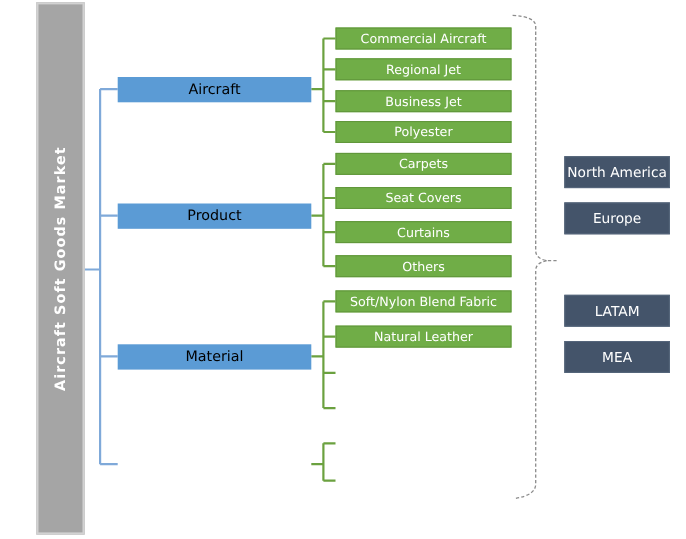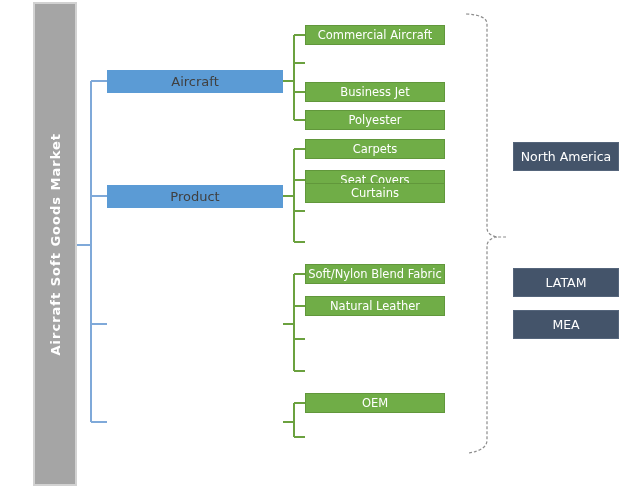--- a/index.html
+++ b/index.html
@@ -15,33 +15,33 @@
     display:flex;align-items:center;justify-content:center;
   }
   .market-text{
     writing-mode:vertical-rl;transform:rotate(180deg);
     color:#ffffff;font-size:13px;font-weight:bold;letter-spacing:1px;
     white-space:nowrap;
   }
   .cat-box{
     position:absolute;left:107px;width:176px;height:23px;
     background:var(--category_blue,#5B9BD5);
-    color:#404040;font-size:13px;line-height:23px;text-align:center;
+    color:#000000;font-size:13px;line-height:23px;text-align:center;
     white-space:nowrap;
   }
   .seg-box{
-    position:absolute;left:305px;width:140px;height:20px;
+    position:absolute;left:305px;width:160px;height:20px;
     background:var(--segment_green,#70AD47);
     border:1px solid var(--segment_green_border,#61973B);
     box-sizing:border-box;
     color:#ffffff;font-size:11.5px;line-height:18px;text-align:center;
     white-space:nowrap;
   }
   .region-box{
-    position:absolute;left:513px;width:106px;height:29px;
+    position:absolute;left:513px;width:96px;height:29px;
     background:var(--region_slate,#44546A);
     border:1px solid #55657b;box-sizing:border-box;
     color:#ffffff;font-size:12.5px;line-height:27px;text-align:center;
     white-space:nowrap;
   }
 </style>
 </head>
 <body>
 
 <div class="canvas">
@@ -54,31 +54,34 @@
     <path d="M283,422 H294 M294,403 V437 M294,403 H305 M294,437 H305" fill="none" stroke="#6BA13F" stroke-width="2"></path>
     <path d="M466,14 Q487,15 487,24 V228 Q487,235 497,237 H506 M497,237 Q487,239 487,246 V440 Q487,450 469,453" fill="none" stroke="#8C8C8C" stroke-width="1.2" stroke-dasharray="3 2"></path>
   </svg>
 
   <div class="market-bar">
     <span class="market-text">Aircraft Soft Goods Market</span>
   </div>
 
   <div class="cat-box" style="top:70px">Aircraft</div>
   <div class="cat-box" style="top:185px">Product</div>
+  <div class="cat-box" style="top:313px">Material</div>
 
   <div class="seg-box" style="top:25px">Commercial Aircraft</div>
+  <div class="seg-box" style="top:53px">Regional Jet</div>
   <div class="seg-box" style="top:82px">Business Jet</div>
   <div class="seg-box" style="top:110px">Polyester</div>
 
   <div class="seg-box" style="top:139px">Carpets</div>
   <div class="seg-box" style="top:170px">Seat Covers</div>
-  <div class="seg-box" style="top:183px">Curtains</div>
+  <div class="seg-box" style="top:201px">Curtains</div>
+  <div class="seg-box" style="top:232px">Others</div>
 
   <div class="seg-box" style="top:264px">Soft/Nylon Blend Fabric</div>
   <div class="seg-box" style="top:296px">Natural Leather</div>
 
-  <div class="seg-box" style="top:393px">OEM</div>
 
   <div class="region-box" style="top:142px">North America</div>
+  <div class="region-box" style="top:184px">Europe</div>
   <div class="region-box" style="top:268px">LATAM</div>
   <div class="region-box" style="top:310px">MEA</div>
 
 </div>
 
 </body></html>

